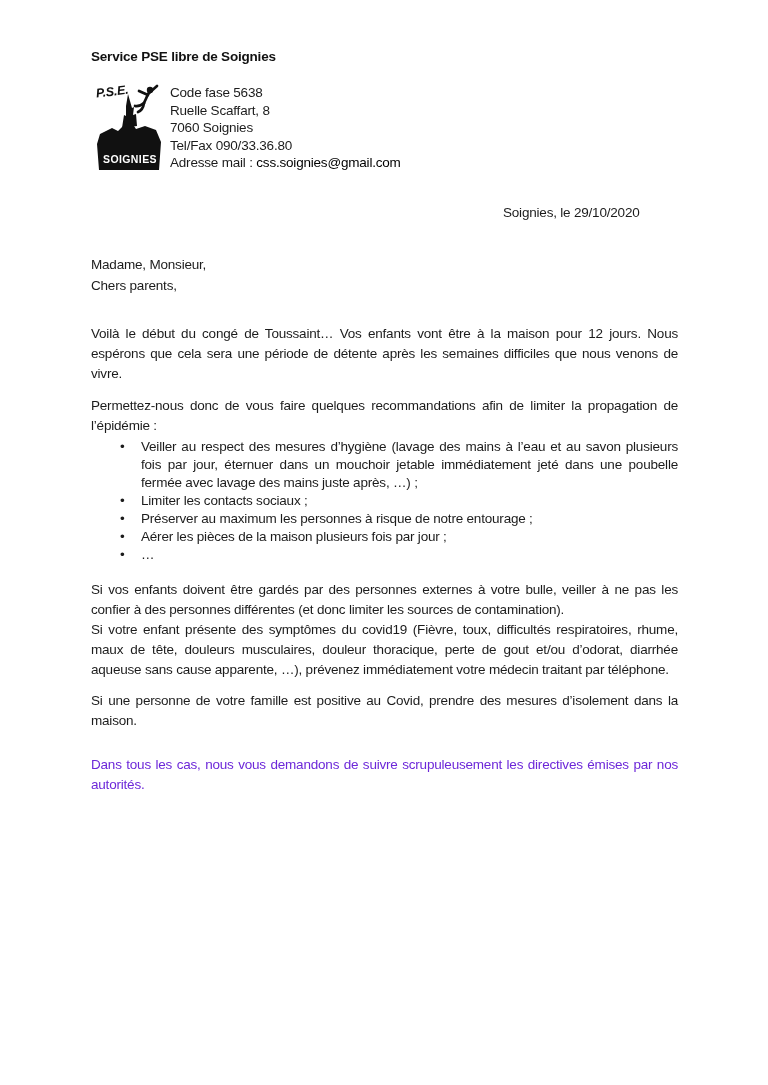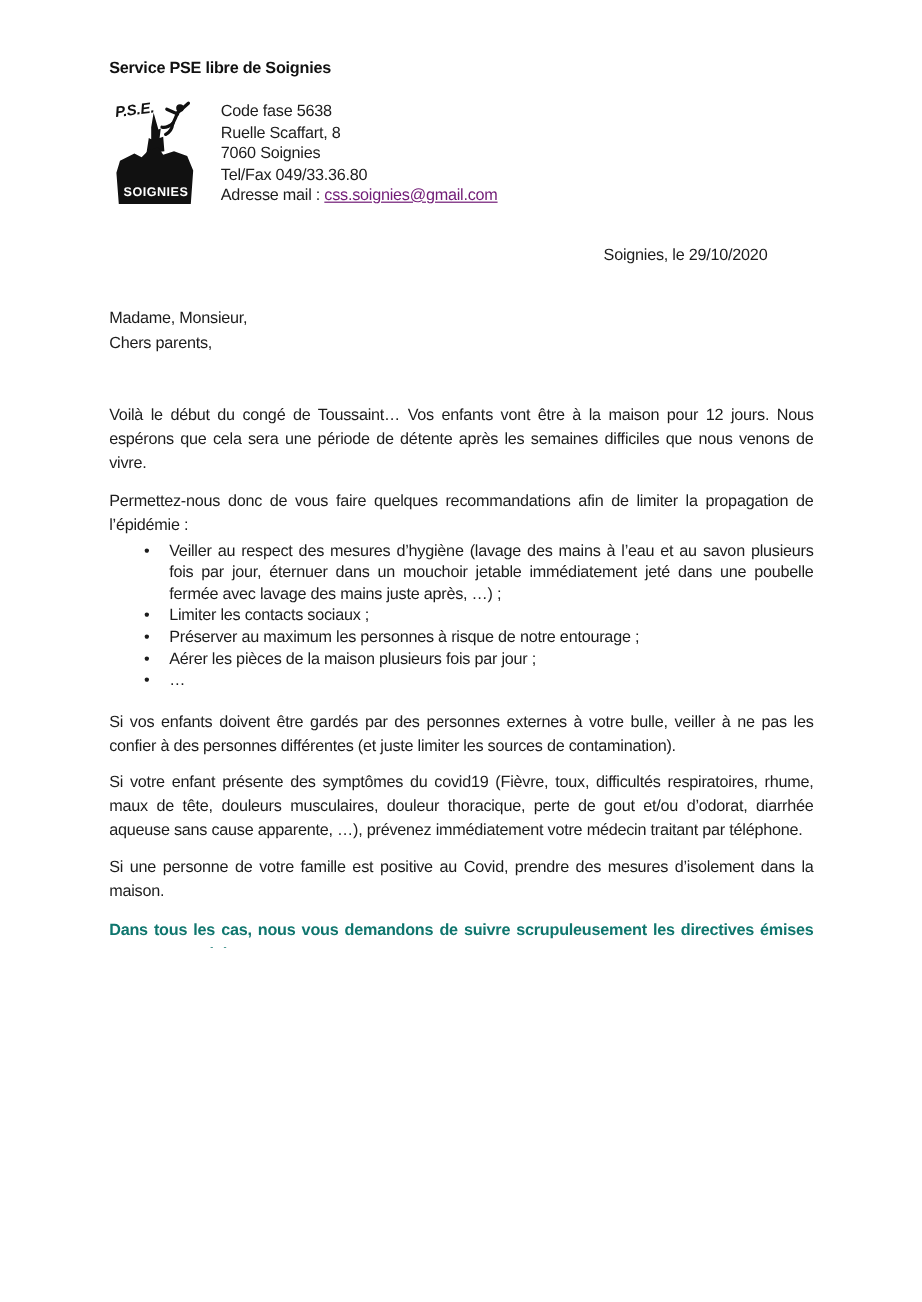--- a/index.html
+++ b/index.html
@@ -13,46 +13,46 @@
     font-family:"Liberation Sans", sans-serif;
     font-size:13.5px;
     letter-spacing:-0.2px;
     padding:47px 90px 0 91px;
     overflow:hidden;
   }
   .org-title { font-weight:bold; line-height:20px; color:#111; }
   .header-row { display:flex; align-items:flex-start; margin-top:15px; }
   .logo-box { width:70px; height:89px; margin-left:4px; flex:0 0 auto; }
   .logo-box svg { display:block; }
-  .addr { margin-left:19px; padding-top:2px; line-height:17.5px; }
+  .addr { margin-left:5px; padding-top:2px; line-height:17.5px; }
   .addr div { white-space:nowrap; }
-  .email-link { color:#701a75; text-decoration:underline; cursor:pointer; }
+  .email-link { color:#000000; cursor:pointer; }
   .date-line { margin-top:31px; padding-left:412px; line-height:20px; white-space:nowrap; }
   .salutation { margin-top:31px; line-height:21px; }
   .para { line-height:20px; text-align:justify; }
-  .p-intro       { margin-top:40px; }
+  .p-intro       { margin-top:28px; }
   .p-virus       { margin-top:12px; }
   .p-reco        { margin-top:12px; }
   .bullet-list   { margin-top:2px; }
   .bullet-item {
     position:relative;
     padding-left:50px;
     line-height:18px;
     text-align:justify;
   }
   .bullet-item::before {
     content:"\2022";
     position:absolute;
     left:29px; top:0;
     line-height:18px;
   }
   .p-bulle       { margin-top:16px; }
-  .p-symptomes   { margin-top:10px; }
+  .p-symptomes   { }
   .p-isolement   { margin-top:11px; }
-  .p-directives  { margin-top:12px; font-weight:bold; color:#0f766e; }
+  .p-directives  { margin-top:24px; font-weight:normal; color:#6d28d9; }
   .p-merci       { margin-top:11px; }
   .signature     { margin-top:32px; line-height:20px; }
 </style>
 </head>
 <body>
 
 <div class="page">
 
   <div class="org-title">Service PSE libre de Soignies</div>
 
@@ -78,21 +78,21 @@
           <path d="M5,52 L17,46 L23,49 L29,43 L37,41 L41,47 L50,44 L61,48 L66,60 L64,88 L4,88 L2,62 Z"></path>
         </g>
 
         <text x="35" y="81" font-size="10.5" font-weight="bold" letter-spacing="0.4" font-family="Liberation Sans, sans-serif" fill="#ffffff" text-anchor="middle">SOIGNIES</text>
       </svg>
     </div>
     <div class="addr">
       <div>Code fase 5638</div>
       <div>Ruelle Scaffart, 8</div>
       <div>7060 Soignies</div>
-      <div>Tel/Fax 049/33.36.80</div>
+      <div>Tel/Fax 090/33.36.80</div>
       <div><span>Adresse mail : </span><a class="email-link">css.soignies@gmail.com</a></div>
     </div>
   </div>
 
   <div class="date-line">Soignies, le 29/10/2020</div>
 
   <div class="salutation">
     <div>Madame, Monsieur,</div>
     <div>Chers parents,</div>
   </div>
@@ -103,21 +103,21 @@
   <p class="para p-reco">Permettez-nous donc de vous faire quelques recommandations afin de limiter la propagation de l’épidémie :</p>
 
   <div class="bullet-list">
     <div class="bullet-item">Veiller au respect des mesures d’hygiène (lavage des mains à l’eau et au savon plusieurs fois par jour, éternuer dans un mouchoir jetable immédiatement jeté dans une poubelle fermée avec lavage des mains juste après, …) ;</div>
     <div class="bullet-item">Limiter les contacts sociaux ;</div>
     <div class="bullet-item">Préserver au maximum les personnes à risque de notre entourage ;</div>
     <div class="bullet-item">Aérer les pièces de la maison plusieurs fois par jour ;</div>
     <div class="bullet-item">…</div>
   </div>
 
-  <p class="para p-bulle">Si vos enfants doivent être gardés par des personnes externes à votre bulle, veiller à ne pas les confier à des personnes différentes (et juste limiter les sources de contamination).</p>
+  <p class="para p-bulle">Si vos enfants doivent être gardés par des personnes externes à votre bulle, veiller à ne pas les confier à des personnes différentes (et donc limiter les sources de contamination).</p>
 
   <p class="para p-symptomes">Si votre enfant présente des symptômes du covid19 (Fièvre, toux, difficultés respiratoires, rhume, maux de tête, douleurs musculaires, douleur thoracique, perte de gout et/ou d’odorat, diarrhée aqueuse sans cause apparente, …), prévenez immédiatement votre médecin traitant par téléphone.</p>
 
   <p class="para p-isolement">Si une personne de votre famille est positive au Covid, prendre des mesures d’isolement dans la maison.</p>
 
   <p class="para p-directives">Dans tous les cas, nous vous demandons de suivre scrupuleusement les directives émises par nos autorités.</p>
 
 
   <div class="signature">L’équipe du SPSE</div>
 

